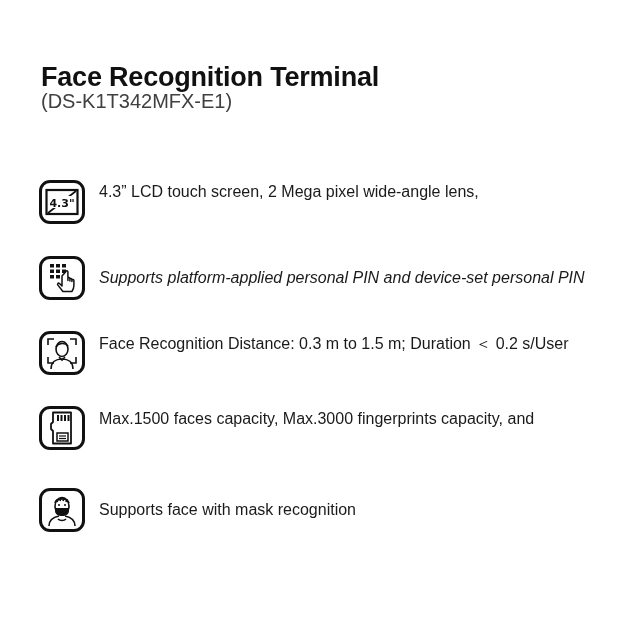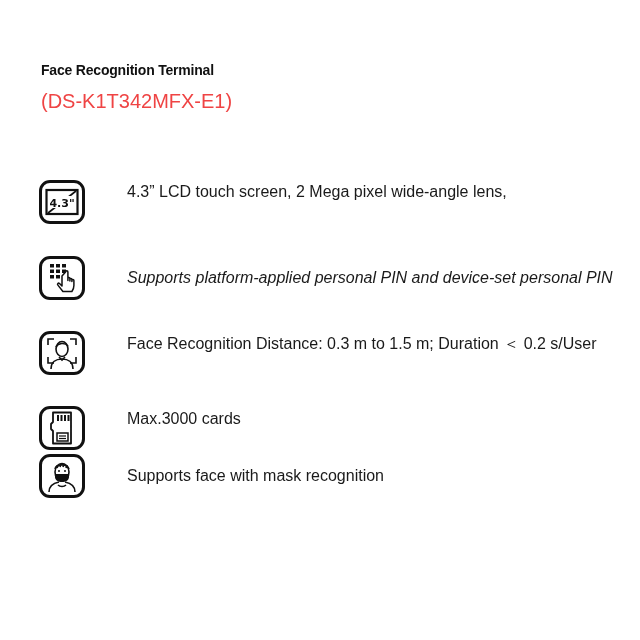--- a/index.html
+++ b/index.html
@@ -1,24 +1,24 @@
 <!DOCTYPE html>
 <html><head>
 <meta charset="utf-8">
 <style>
   html, body { margin:0; padding:0; background:#ffffff; }
   body { width:640px; height:640px; position:relative; overflow:hidden;
          font-family:"Liberation Sans", "DejaVu Sans", sans-serif; color:#1a1a1a; }
-  .title { position:absolute; left:41px; top:62px; font-size:14px; font-weight:bold; letter-spacing:-0.2px; color:#111; }
-  .model { position:absolute; left:41px; top:90px; font-size:20px; color:#ef4444; }
+  .title { position:absolute; left:41px; top:62px; font-size:27px; font-weight:bold; letter-spacing:-0.2px; color:#111; }
+  .model { position:absolute; left:41px; top:90px; font-size:20px; color:#404040; }
   .feature { position:absolute; left:39px; display:flex; align-items:center; }
   .icon-box { width:46px; height:44px; border:3px solid #111; border-radius:11px; box-sizing:border-box;
               display:flex; align-items:center; justify-content:center; flex-shrink:0; }
   .icon-box svg { display:block; }
-  .ftext { position:absolute; left:60px; font-size:16px; line-height:21px; color:#1a1a1a; white-space:nowrap;margin-left:28px; }
+  .ftext { position:absolute; left:60px; font-size:16px; line-height:21px; color:#1a1a1a; white-space:nowrap; }
 </style>
 </head>
 <body>
 
 <div class="title">Face Recognition Terminal</div>
 <div class="model">(DS-K1T342MFX-E1)</div>
 
 <div class="feature" style="top:180px;">
   <div class="icon-box">
     <svg width="34" height="28" viewBox="0 0 34 28">
@@ -83,25 +83,25 @@
           <rect x="11.5" y="4" width="2" height="6"></rect>
         <rect x="15" y="4" width="2" height="6"></rect>
           <rect x="18.5" y="4" width="2" height="6"></rect>
       </g>
       <rect x="8" y="22" width="11" height="8" fill="none" stroke="#111" stroke-width="1.5"></rect>
       <line x1="10" y1="25" x2="17" y2="25" stroke="#111" stroke-width="1.2"></line>
       <line x1="10" y1="27.5" x2="17" y2="27.5" stroke="#111" stroke-width="1.2"></line>
     </svg>
   </div>
   <div class="ftext" style="top:2px;">
-    <div>Max.3000 cards</div>
+    <div>Max.1500 faces capacity, Max.3000 fingerprints capacity, and</div>
   </div>
 </div>
 
-<div class="feature" style="top:454px;">
+<div class="feature" style="top:488px;">
   <div class="icon-box">
     <svg width="32" height="32" viewBox="0 0 32 32">
       <g fill="none" stroke="#111" stroke-width="1.6">
         <ellipse cx="16" cy="12" rx="7" ry="8.5"></ellipse>
         <path d="M9 9 c1 -5 12 -6 14 0"></path>
         <path d="M11 8 l1.5 -3 M14 7 l1 -3.5 M17 7 l1 -3.5 M20 8 l1 -3"></path>
         <path d="M3 32 c0 -6 5 -9 10 -10 M29 32 c0 -6 -5 -9 -10 -10"></path>
         <path d="M12 25 c2 2 6 2 8 0"></path>
       </g>
       <circle cx="13" cy="11" r="1" fill="#111"></circle>

